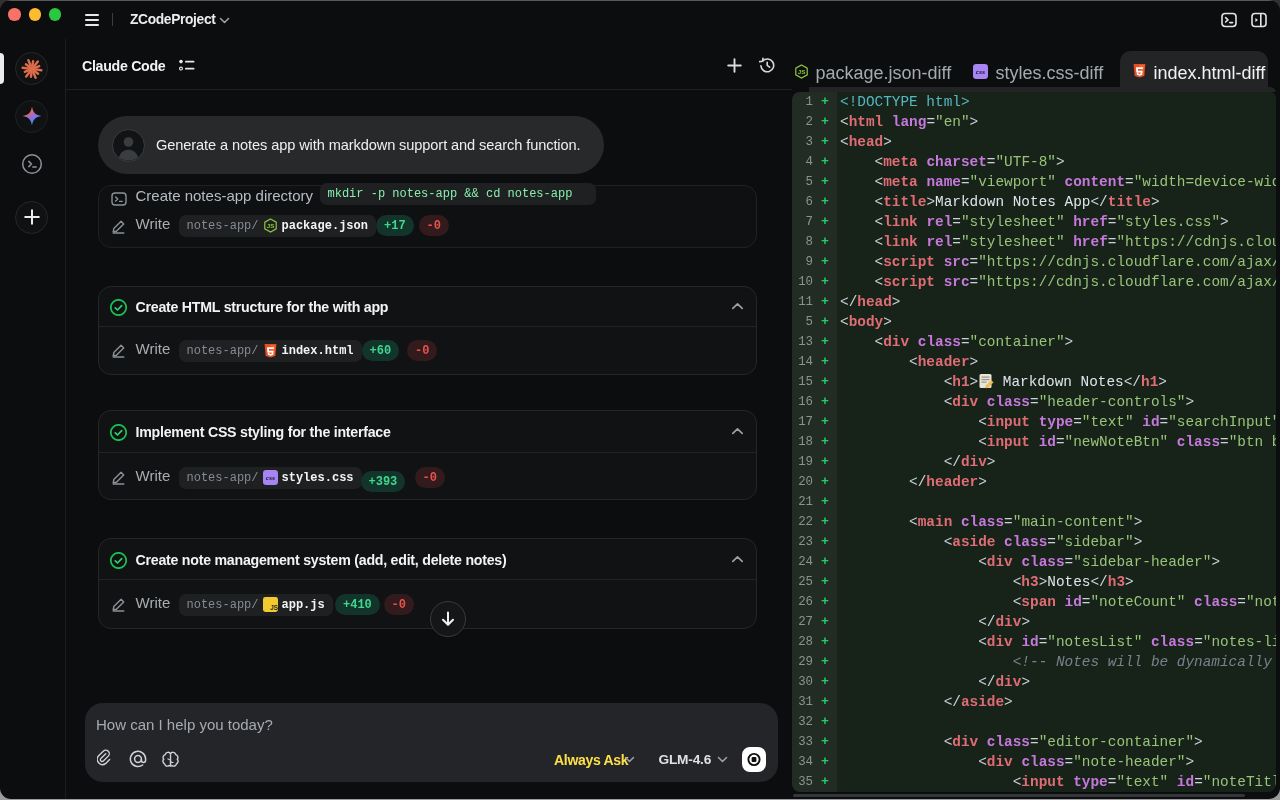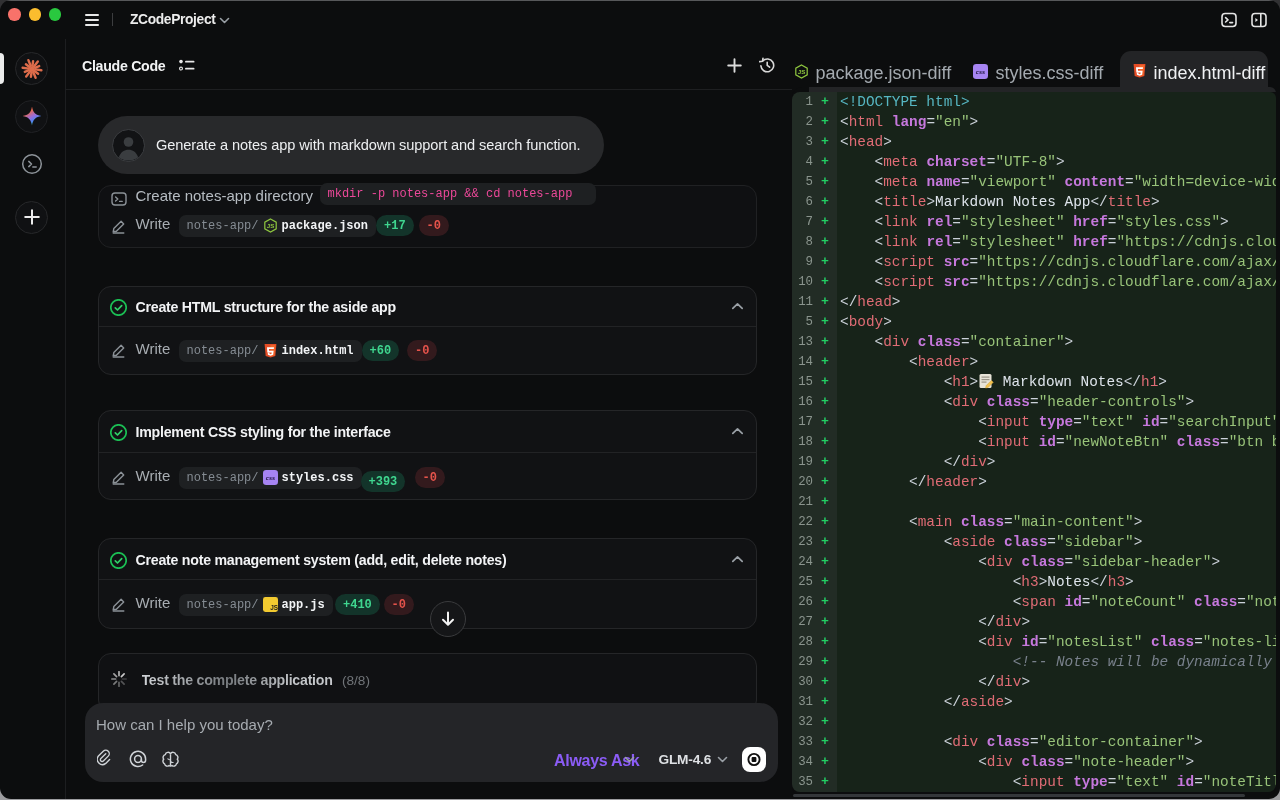--- a/index.html
+++ b/index.html
@@ -38,21 +38,21 @@
 
 #tab-act{left:1120px;top:51px;width:148px;height:39px;background:#232426;border-radius:11px 11px 0 0}
 .tabt{position:absolute;top:62.5px;font-size:18px;color:#a4aab0}
 #code{left:792px;top:87px;width:484px;height:708px;border-radius:10px 6px 8px 8px;background:#0c0d0e;overflow:hidden}
 #code .strip{position:absolute;top:0;left:17px;right:0;height:5px;background:#232426}
 #rows{position:absolute;top:5px;left:0;right:0;bottom:3px;border-radius:8px 6px 8px 8px;background:linear-gradient(90deg,#222c25 0 45px,#172319 45px);overflow:hidden;font-family:"Liberation Mono",monospace;font-size:14.4px;line-height:20px}
 .row{display:flex;height:20px;white-space:pre;color:#ccd2da}
 .ln{width:21px;text-align:right;color:#8a948d;flex:none;font-size:12.4px}
 .pl{width:24px;text-align:center;color:#22cd63;flex:none;font-weight:700;font-size:13.2px}
 .cd{padding-left:3px;flex:none}
-.t{color:#e06c75;font-weight:400}
+.t{color:#e06c75;font-weight:700}
 .a{color:#c678dd;font-weight:700}
 .s{color:#98c379;font-weight:400}
 .d{color:#56b6c2;font-weight:400}
 .tx{color:#dfe5ec;font-weight:400}
 .cm{color:#79818c;font-style:italic;font-weight:400}
 .emo{display:inline-block !important;vertical-align:-3px}
 b{font-weight:400}
 </style></head>
 <body>
 <div id="win">
@@ -172,21 +172,21 @@
 
 <div class="card" style="top:184.5px;height:63px;background:#0f1012;border-color:#202123">
   <div class="abs" style="left:12px;top:5px">
         <svg class="" width="16" height="16" viewBox="0 0 16 16" fill="none">
           <rect x="1" y="2" width="14" height="12" rx="3" stroke="#8b9197" stroke-width="1.4"></rect>
           <path d="M4.6 6l2.2 2-2.2 2" stroke="#8b9197" stroke-width="1.4" stroke-linecap="round" stroke-linejoin="round"></path>
           <path d="M8.6 10.4h2.6" stroke="#8b9197" stroke-width="1.4" stroke-linecap="round"></path>
         </svg>
       </div>
   <div class="abs wr" style="left:36.5px;top:1.5px;color:#b6bcc2">Create notes-app directory</div>
-  <div class="chip" style="left:220.5px;top:-2.5px;width:276px;color:#ec4899">mkdir -p notes-app &amp;&amp; cd notes-app</div>
+  <div class="chip" style="left:220.5px;top:-2.5px;width:276px;color:#86efac">mkdir -p notes-app &amp;&amp; cd notes-app</div>
   <div class="abs" style="left:12px;top:33px">
         <svg class="" width="15" height="15" viewBox="0 0 15 15" fill="none">
           <path d="M10.1 2.3l2.6 2.6-7.3 7.3-3.2.6.6-3.2z" stroke="#8b9197" stroke-width="1.4" stroke-linecap="round" stroke-linejoin="round"></path>
           <path d="M2.2 14h10.6" stroke="#8b9197" stroke-width="1.4" stroke-linecap="round"></path>
         </svg>
       </div>
   <div class="abs wr" style="left:36.5px;top:29.5px">Write</div>
   <div class="chip" style="left:79.5px;top:29px">notes-app/<svg class="" width="15" height="15" viewBox="0 0 15 15" fill="none">
           <path d="M7.5 1 13.2 4.2v6.6L7.5 14 1.8 10.8V4.2Z" stroke="#8ec63f" stroke-width="1.2"></path>
           <text x="7.5" y="10" font-family="Liberation Sans" font-size="6.2" font-weight="bold" fill="#8ec63f" text-anchor="middle">JS</text>
@@ -195,21 +195,21 @@
   <div class="badge bg-r" style="left:319.5px;top:29.5px">-0</div>
 </div>
 
 <div class="card" style="top:286px;height:89px">
   <div class="abs" style="left:11px;top:11.5px">
         <svg class="" width="17" height="17" viewBox="0 0 17 17" fill="none">
           <circle cx="8.5" cy="8.5" r="7.7" stroke="#1bbf54" stroke-width="1.7"></circle>
           <path d="M5.3 8.8l2.2 2.2 4.2-4.4" stroke="#2fd068" stroke-width="1.7" stroke-linecap="round" stroke-linejoin="round"></path>
         </svg>
       </div>
-  <div class="abs ttl" style="left:36.5px;top:12px">Create HTML structure for the aside app</div>
+  <div class="abs ttl" style="left:36.5px;top:12px">Create HTML structure for the with app</div>
   <div class="abs" style="left:632px;top:15px">
         <svg class="" width="13" height="8" viewBox="0 0 13 8" fill="none">
           <path d="M1.8 6.4 6.5 1.8 11.2 6.4" stroke="#9aa0a6" stroke-width="1.7" stroke-linecap="round" stroke-linejoin="round"></path>
         </svg>
       </div>
   <div class="divl" style="top:39px"></div>
   <div class="abs" style="left:12px;top:56px">
         <svg class="" width="15" height="15" viewBox="0 0 15 15" fill="none">
           <path d="M10.1 2.3l2.6 2.6-7.3 7.3-3.2.6.6-3.2z" stroke="#8b9197" stroke-width="1.4" stroke-linecap="round" stroke-linejoin="round"></path>
           <path d="M2.2 14h10.6" stroke="#8b9197" stroke-width="1.4" stroke-linecap="round"></path>
@@ -282,36 +282,20 @@
   <div class="badge bg-g" style="left:236px;top:55px">+410</div>
   <div class="badge bg-r" style="left:284.5px;top:55px">-0</div>
 </div>
 
 <div class="abs" style="left:429.5px;top:601px;width:36px;height:36px;border-radius:50%;background:#151618;border:1px solid #3a3b3d;display:flex;align-items:center;justify-content:center">
       <svg class="" width="18" height="18" viewBox="0 0 18 18" fill="none">
         <path d="M9 2.5v12M4 9.8l5 5 5-5" stroke="#f2f2f2" stroke-width="2" stroke-linecap="round" stroke-linejoin="round"></path>
       </svg>
     </div>
 
-<div class="card" style="top:653px;height:60px;background:#101113">
-  <div class="abs" style="left:12px;top:17px">
-        <svg class="" width="16" height="16" viewBox="0 0 16 16" fill="none">
-          <line x1="11.4" y1="8.0" x2="15.2" y2="8.0" stroke="#c9c9c9" stroke-opacity="0.25" stroke-width="1.7" stroke-linecap="round"></line>
-          <line x1="10.4" y1="10.4" x2="13.1" y2="13.1" stroke="#c9c9c9" stroke-opacity="0.36" stroke-width="1.7" stroke-linecap="round"></line>
-          <line x1="8.0" y1="11.4" x2="8.0" y2="15.2" stroke="#c9c9c9" stroke-opacity="0.46" stroke-width="1.7" stroke-linecap="round"></line>
-          <line x1="5.6" y1="10.4" x2="2.9" y2="13.1" stroke="#c9c9c9" stroke-opacity="0.57" stroke-width="1.7" stroke-linecap="round"></line>
-          <line x1="4.6" y1="8.0" x2="0.8" y2="8.0" stroke="#c9c9c9" stroke-opacity="0.68" stroke-width="1.7" stroke-linecap="round"></line>
-          <line x1="5.6" y1="5.6" x2="2.9" y2="2.9" stroke="#c9c9c9" stroke-opacity="0.79" stroke-width="1.7" stroke-linecap="round"></line>
-          <line x1="8.0" y1="4.6" x2="8.0" y2="0.8" stroke="#c9c9c9" stroke-opacity="0.89" stroke-width="1.7" stroke-linecap="round"></line>
-          <line x1="10.4" y1="5.6" x2="13.1" y2="2.9" stroke="#c9c9c9" stroke-opacity="1.00" stroke-width="1.7" stroke-linecap="round"></line>
-        </svg>
-      </div>
-  <div class="abs" style="left:42.5px;top:17.5px;font-size:14.2px;font-weight:700;letter-spacing:-0.25px;background:linear-gradient(90deg,#d0d3d6 0%,#75797d 45%,#c4c7ca 80%);-webkit-background-clip:text;background-clip:text;color:transparent">Test the complete application</div>
-  <div class="abs" style="left:243px;top:18.5px;font-size:13.6px;color:#707478">(8/8)</div>
-</div>
 
 <div class="abs" id="inp">
   <div class="abs" style="left:11px;top:13px;font-size:15px;color:#a6abb0">How can I help you today?</div>
   <div class="abs" style="left:12px;top:46px">
         <svg class="" width="17" height="18" viewBox="0 0 17 18" fill="none">
           <path d="M11.9 4.4 6.6 9.7a1.9 1.9 0 0 0 2.7 2.7l5.3-5.3a3.8 3.8 0 0 0-5.4-5.4L3.9 7a5.7 5.7 0 0 0 8 8l4.2-4.2" transform="translate(-2.2 0.6) scale(0.92)" stroke="#cfd3d7" stroke-width="1.5" stroke-linecap="round" stroke-linejoin="round"></path>
         </svg>
       </div>
   <div class="abs" style="left:44px;top:46.5px">
         <svg class="" width="18" height="18" viewBox="0 0 18 18" fill="none">
@@ -319,21 +303,21 @@
           <path d="M12.4 9v1.3a2.1 2.1 0 0 0 4.2 0V9A7.6 7.6 0 1 0 13.6 15" stroke="#cfd3d7" stroke-width="1.5" stroke-linecap="round"></path>
         </svg>
       </div>
   <div class="abs" style="left:76px;top:46.5px">
         <svg class="" width="19" height="18" viewBox="0 0 19 18" fill="none">
           <path d="M9.5 4.1a2.7 2.7 0 0 0-5.2.5 2.9 2.9 0 0 0-1.6 4.6 2.9 2.9 0 0 0 .9 4.6 2.6 2.6 0 0 0 4.4 1.6c.6.6 1.5.7 1.5.7s.9-.1 1.5-.7a2.6 2.6 0 0 0 4.4-1.6 2.9 2.9 0 0 0 .9-4.6A2.9 2.9 0 0 0 14.7 4.6a2.7 2.7 0 0 0-5.2-.5z" stroke="#cfd3d7" stroke-width="1.4" stroke-linejoin="round"></path>
           <path d="M9.5 4.5v11.4" stroke="#cfd3d7" stroke-width="1.4"></path>
           <path d="M6.9 8.9c.9.8 1.7 1 2.6 1m2.6 2.6c-.9.1-1.7-.2-2.6-1" stroke="#cfd3d7" stroke-width="1.2" stroke-linecap="round"></path>
         </svg>
       </div>
-  <div class="abs" style="left:469px;top:49px;font-size:16px;font-weight:700;letter-spacing:-0.3px;color:#8b5cf6">Always Ask</div>
+  <div class="abs" style="left:469px;top:49px;font-size:14px;font-weight:700;letter-spacing:-0.3px;color:#fde047">Always Ask</div>
   <div class="abs" style="left:539px;top:53px">
         <svg class="" width="11" height="7" viewBox="0 0 11 7" fill="none">
           <path d="M1.5 1.5 5.5 5.5 9.5 1.5" stroke="#9aa0a6" stroke-width="1.6" stroke-linecap="round" stroke-linejoin="round"></path>
         </svg>
       </div>
   <div class="abs" style="left:573.5px;top:49px;font-size:13.7px;font-weight:700;letter-spacing:-0.2px;color:#dee1e4">GLM-4.6</div>
   <div class="abs" style="left:632px;top:53px">
         <svg class="" width="11" height="7" viewBox="0 0 11 7" fill="none">
           <path d="M1.5 1.5 5.5 5.5 9.5 1.5" stroke="#9aa0a6" stroke-width="1.6" stroke-linecap="round" stroke-linejoin="round"></path>
         </svg>

